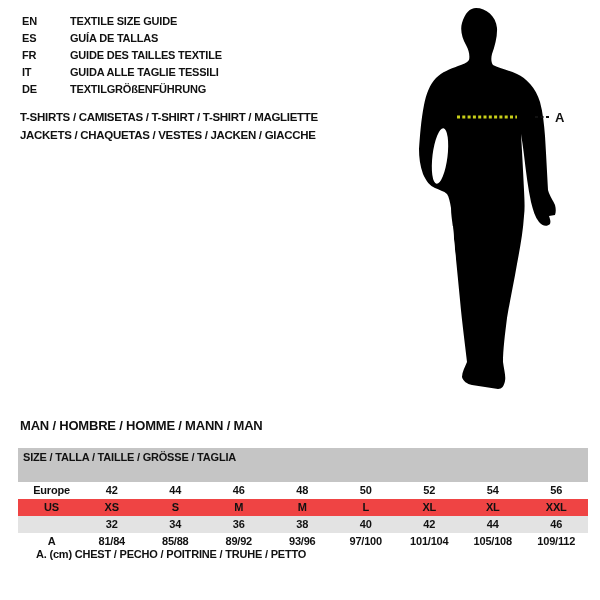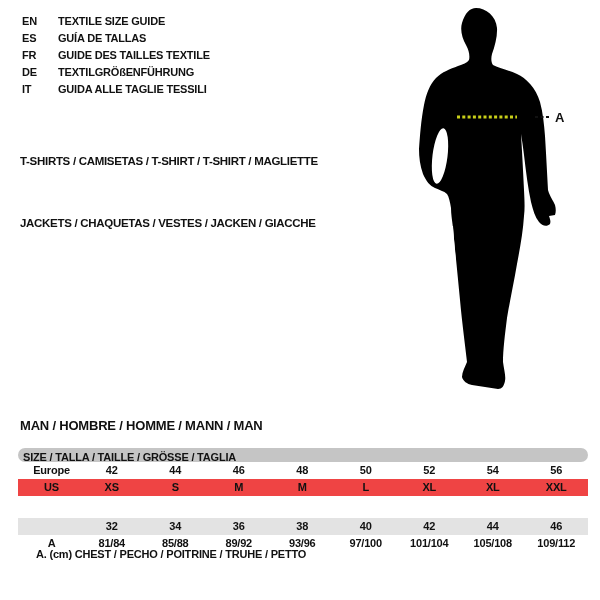--- a/index.html
+++ b/index.html
@@ -6,33 +6,33 @@
   #canvas{
     position:relative;
     width:600px;height:600px;
     background:#ffffff;
     font-family:"Liberation Sans", sans-serif;
     color:#111111;
     overflow:hidden;
   }
   
   .lang-list{position:absolute;left:22px;top:13px;}
-  .lang-row{display:flex;height:16.8px;align-items:center;}
+  .lang-row{display:flex;height:16.8px;align-items:center;gap:12px;}
   .lang-code{width:36px;font-weight:bold;font-size:11px;letter-spacing:-0.2px;}
   .lang-label{font-weight:bold;font-size:11px;letter-spacing:-0.2px;white-space:nowrap;}
   
   .categories{position:absolute;left:20px;top:109px;}
-  .category-line{font-weight:bold;font-size:11.5px;letter-spacing:-0.3px;height:17.5px;line-height:17.5px;white-space:nowrap;margin-top:44px;}
+  .category-line{font-weight:bold;font-size:11.5px;letter-spacing:-0.3px;height:17.5px;line-height:17.5px;white-space:nowrap;}
   
   .figure-wrap{position:absolute;left:390px;top:0;width:210px;height:420px;}
   
   .section-heading{position:absolute;left:20px;top:418px;font-weight:bold;font-size:13px;letter-spacing:-0.2px;}
   
   .size-table{position:absolute;left:18px;top:448px;width:570px;font-weight:bold;font-size:11px;letter-spacing:-0.2px;}
-  .st-header{height:14px;line-height:18px;padding-left:5px;border-radius:7px;}
+  .st-header{height:34px;line-height:18px;padding-left:5px;}
   .st-row{display:flex;height:17px;line-height:17px;}
   .st-label{width:57px;padding-left:5px;text-align:center;}
   .st-cell{flex:1;text-align:center;}
   
   .footnote{position:absolute;left:36px;top:548px;font-weight:bold;font-size:11px;letter-spacing:-0.2px;}
 </style>
 </head>
 <body>
 
 <div id="canvas">
@@ -44,26 +44,26 @@
       </div>
       <div class="lang-row">
         <span class="lang-code">ES</span>
         <span class="lang-label">GUÍA DE TALLAS</span>
       </div>
       <div class="lang-row">
         <span class="lang-code">FR</span>
         <span class="lang-label">GUIDE DES TAILLES TEXTILE</span>
       </div>
       <div class="lang-row">
+        <span class="lang-code">IT</span>
+        <span class="lang-label">GUIDA ALLE TAGLIE TESSILI</span>
+      </div>
+      <div class="lang-row">
         <span class="lang-code">DE</span>
         <span class="lang-label">TEXTILGRÖßENFÜHRUNG</span>
-      </div>
-      <div class="lang-row">
-        <span class="lang-code">IT</span>
-        <span class="lang-label">GUIDA ALLE TAGLIE TESSILI</span>
       </div>
     </div>
 
   <div class="categories">
       <div class="category-line">T-SHIRTS / CAMISETAS / T-SHIRT / T-SHIRT / MAGLIETTE</div>
       <div class="category-line">JACKETS / CHAQUETAS / VESTES / JACKEN / GIACCHE</div>
     </div>
 
   <div class="figure-wrap">
     <svg width="210" height="420" viewBox="0 0 210 420">
@@ -135,21 +135,21 @@
           <div class="st-label">US</div>
           <div class="st-cell">XS</div>
           <div class="st-cell">S</div>
           <div class="st-cell">M</div>
           <div class="st-cell">M</div>
           <div class="st-cell">L</div>
           <div class="st-cell">XL</div>
           <div class="st-cell">XL</div>
           <div class="st-cell">XXL</div>
         </div>
-        <div class="st-row" style="background: rgb(227, 227, 227); margin-top: 22px;">
+        <div class="st-row" style="background: rgb(227, 227, 227);">
           <div class="st-label"></div>
           <div class="st-cell">32</div>
           <div class="st-cell">34</div>
           <div class="st-cell">36</div>
           <div class="st-cell">38</div>
           <div class="st-cell">40</div>
           <div class="st-cell">42</div>
           <div class="st-cell">44</div>
           <div class="st-cell">46</div>
         </div>

